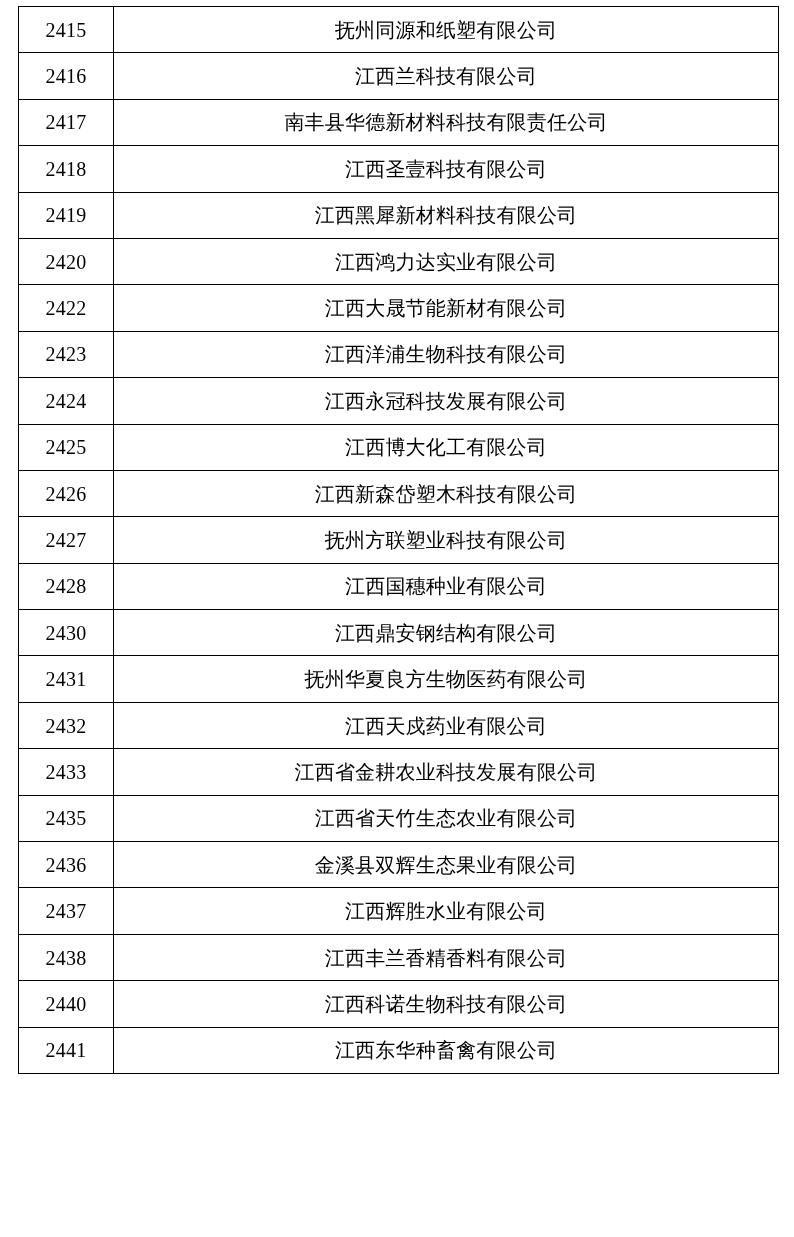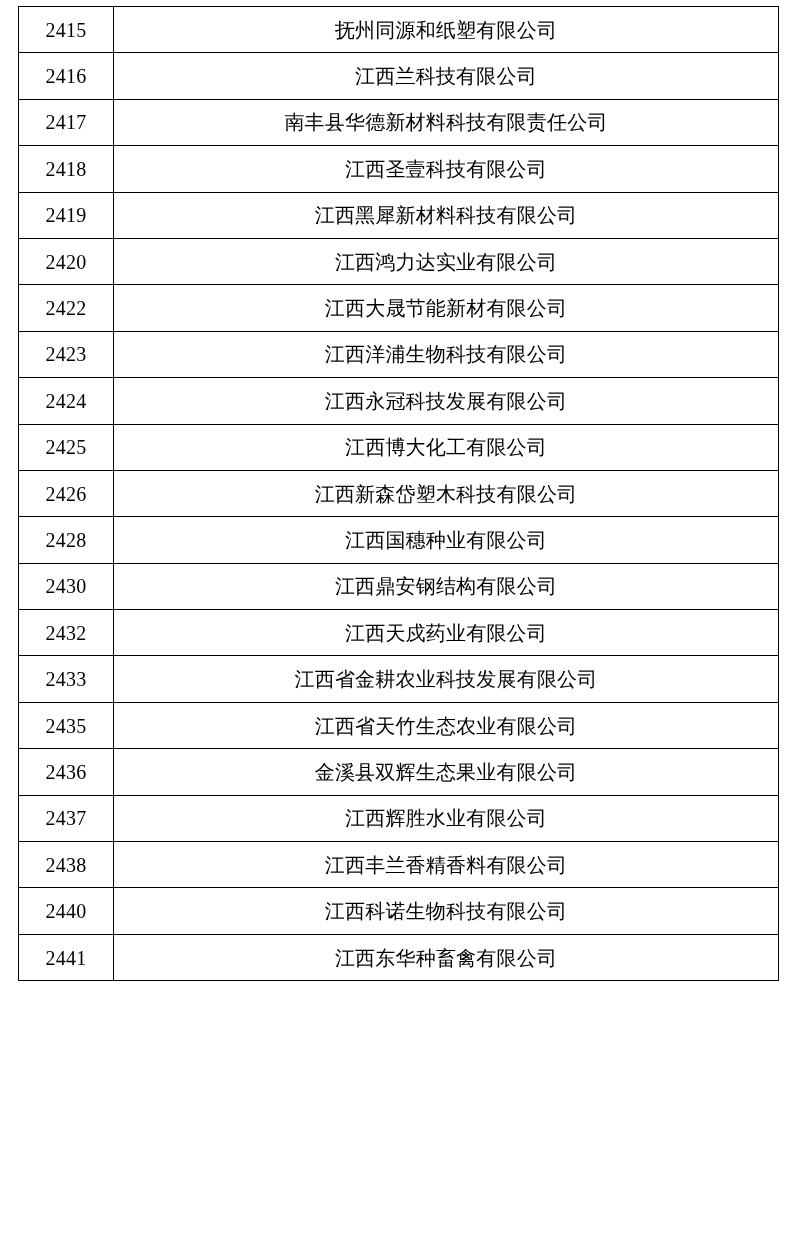--- a/index.html
+++ b/index.html
@@ -94,26 +94,34 @@
         </tr>
         <tr>
           <td class="col-index"><span>2425</span></td>
           <td class="col-name"><span>江西博大化工有限公司</span></td>
         </tr>
         <tr>
           <td class="col-index"><span>2426</span></td>
           <td class="col-name"><span>江西新森岱塑木科技有限公司</span></td>
         </tr>
         <tr>
+          <td class="col-index"><span>2427</span></td>
+          <td class="col-name"><span>抚州方联塑业科技有限公司</span></td>
+        </tr>
+        <tr>
           <td class="col-index"><span>2428</span></td>
           <td class="col-name"><span>江西国穗种业有限公司</span></td>
         </tr>
         <tr>
           <td class="col-index"><span>2430</span></td>
           <td class="col-name"><span>江西鼎安钢结构有限公司</span></td>
+        </tr>
+        <tr>
+          <td class="col-index"><span>2431</span></td>
+          <td class="col-name"><span>抚州华夏良方生物医药有限公司</span></td>
         </tr>
         <tr>
           <td class="col-index"><span>2432</span></td>
           <td class="col-name"><span>江西天戍药业有限公司</span></td>
         </tr>
         <tr>
           <td class="col-index"><span>2433</span></td>
           <td class="col-name"><span>江西省金耕农业科技发展有限公司</span></td>
         </tr>
         <tr>

